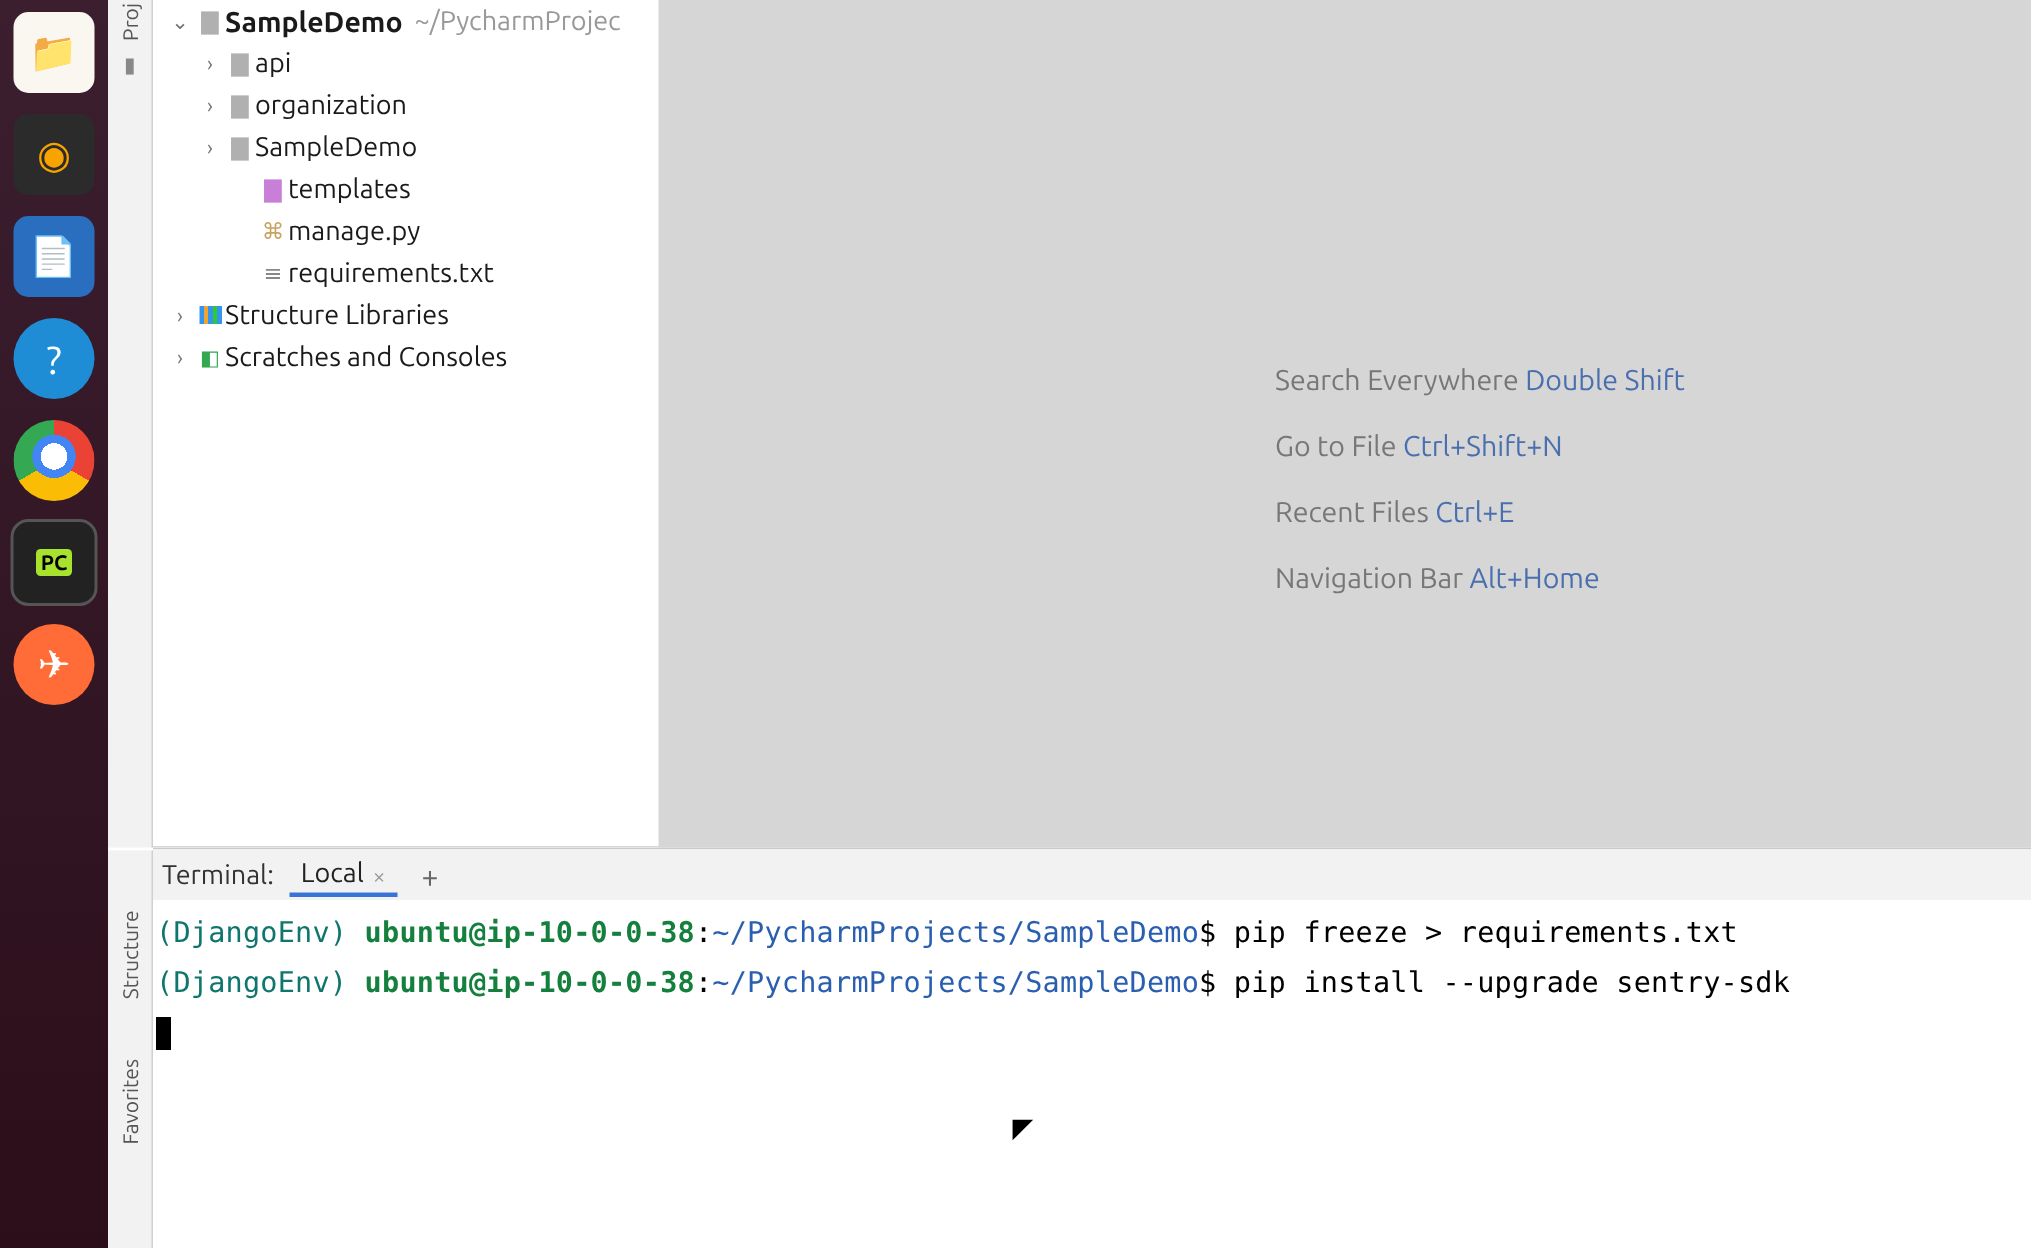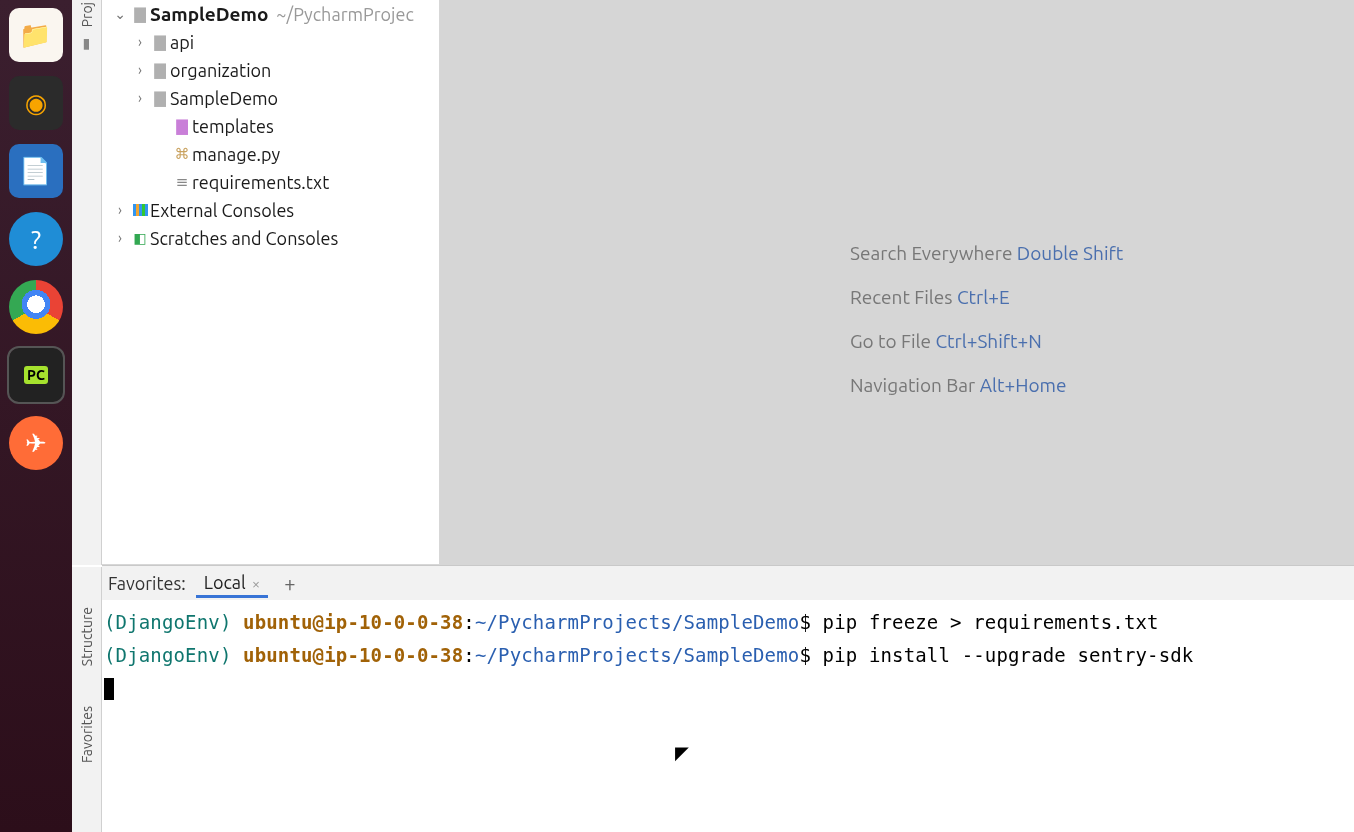--- a/index.html
+++ b/index.html
@@ -138,21 +138,21 @@
   background: #fff;
   font-family: "DejaVu Sans Mono","Ubuntu Mono",monospace;
   font-size: 19px;
   padding: 6px 2px;
   line-height: 1.75;
   white-space: pre;
   color: #000;
   letter-spacing: 0.15px;
 }
 .t-env { color:#0f766e; }
-.t-user { color:#a16207; font-weight:bold; }
+.t-user { color:#15803d; font-weight:bold; }
 .t-path { color:#2a5fb0; font-weight:normal; }
 .t-colon { color:#000; }
 .t-dollar { color:#000; }
 .term-cursor {
   display:inline-block; width:10px; height:22px;
   background:#000; vertical-align:text-bottom;
 }
 .mouse-cursor {
   position:absolute; left:675px; top:742px;
   font-size:18px; color:#000; pointer-events:none;
@@ -214,50 +214,50 @@
         <span>manage.py</span>
       </div>
       <div class="tree-row i2">
         <span class="tree-chevron"></span>
         <span class="tree-icon txtfile">≡</span>
         <span>requirements.txt</span>
       </div>
       <div class="tree-row i0">
         <span class="tree-chevron">›</span>
         <span class="tree-icon"><span class="ext-lib-icon"></span></span>
-        <span>External Consoles</span>
+        <span>Structure Libraries</span>
       </div>
       <div class="tree-row i0">
         <span class="tree-chevron">›</span>
         <span class="tree-icon scratch-icon">◧</span>
         <span>Scratches and Consoles</span>
       </div>
     </div>
 
     <div class="editor-area">
       <div class="welcome-hints">
         <div>
           <span>Search Everywhere </span><span class="hint-shortcut">Double Shift</span>
         </div>
         <div>
+          <span>Go to File </span><span class="hint-shortcut">Ctrl+Shift+N</span>
+        </div>
+        <div>
           <span>Recent Files </span><span class="hint-shortcut">Ctrl+E</span>
-        </div>
-        <div>
-          <span>Go to File </span><span class="hint-shortcut">Ctrl+Shift+N</span>
         </div>
         <div>
           <span>Navigation Bar </span><span class="hint-shortcut">Alt+Home</span>
         </div>
       </div>
     </div>
   </div>
 
   <div class="terminal-block">
     <div class="terminal-tabs">
-      <span class="term-title">Favorites:</span>
+      <span class="term-title">Terminal:</span>
       <div class="term-tab">
         <span>Local</span>
         <span class="term-tab-close">×</span>
       </div>
       <span class="term-add">+</span>
     </div>
     <div class="terminal-body"><div><span class="t-env">(DjangoEnv) </span><span class="t-user">ubuntu@ip-10-0-0-38</span><span class="t-colon">:</span><span class="t-path">~/PycharmProjects/SampleDemo</span><span class="t-dollar">$ </span><span>pip freeze &gt; requirements.txt</span></div><div><span class="t-env">(DjangoEnv) </span><span class="t-user">ubuntu@ip-10-0-0-38</span><span class="t-colon">:</span><span class="t-path">~/PycharmProjects/SampleDemo</span><span class="t-dollar">$ </span><span>pip install --upgrade sentry-sdk</span></div><span class="term-cursor"></span></div>
   </div>
 
 </div>

